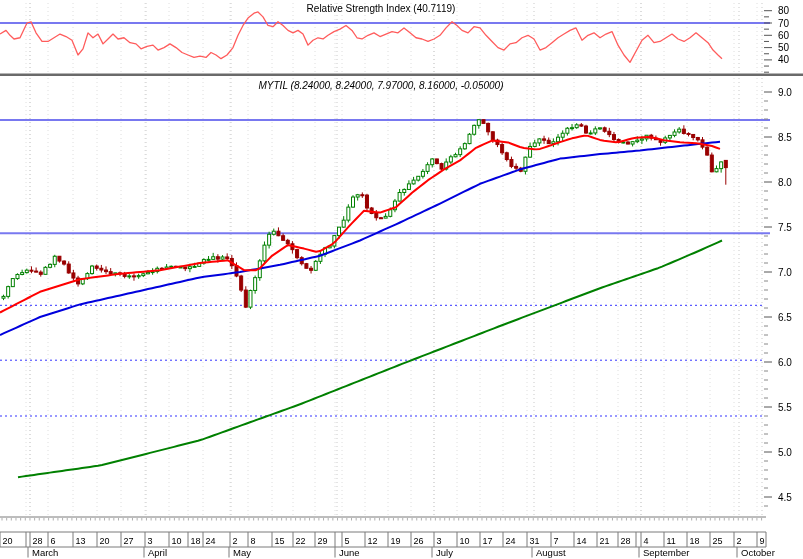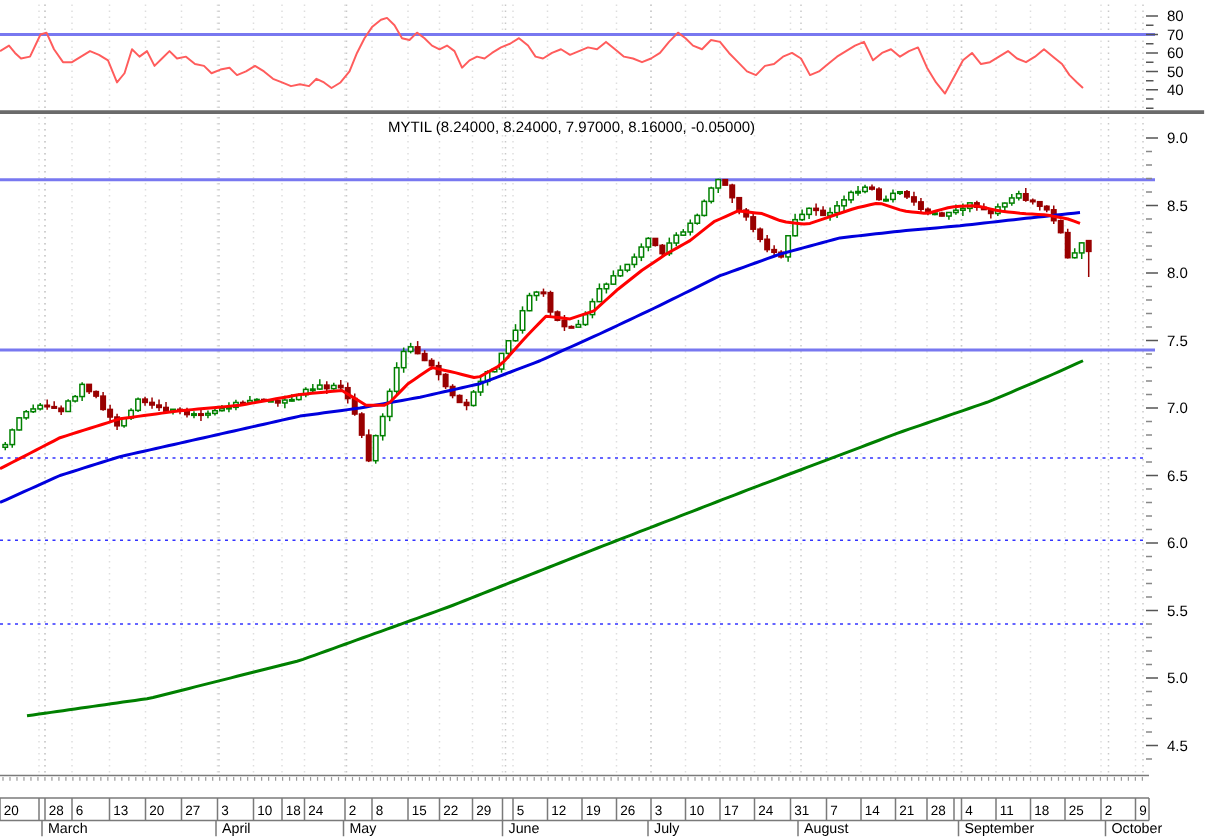--- a/index.html
+++ b/index.html
@@ -2,21 +2,21 @@
 <html><head>
 <meta charset="utf-8">
 <style>
   html,body{margin:0;padding:0;background:#ffffff;}
   .screen{position:relative;width:803px;height:559px;background:#ffffff;overflow:hidden;
           font-family:"Liberation Sans",sans-serif;}
   .screen svg{position:absolute;left:0;top:0;}
   .chart-title{position:absolute;left:0;width:762px;text-align:center;font-size:10px;color:#000;
                white-space:nowrap;pointer-events:none;}
   #rsi-title{top:3px;}
-  #price-title{top:80px;}
+  #price-title{top:80px;font-style:italic;}
   svg text{font-family:"Liberation Sans",sans-serif;fill:#000;}
 </style>
 </head>
 <body>
 
 <div class="screen">
   <svg id="cv" width="803" height="559" viewBox="0 0 803 559">
       <g>
         <line x1="26" y1="3" x2="26" y2="72" stroke="#dedede" stroke-dasharray="1,3"></line>
         <line x1="26" y1="78" x2="26" y2="516" stroke="#dedede" stroke-dasharray="1,3"></line>
@@ -774,14 +774,15 @@
         <line x1="432" y1="547" x2="432" y2="557.5" stroke="#7a7a7a"></line>
         <text x="436" y="555.5" font-size="9.5">July</text>
         <line x1="532" y1="547" x2="532" y2="557.5" stroke="#7a7a7a"></line>
         <text x="536" y="555.5" font-size="9.5">August</text>
         <line x1="639" y1="547" x2="639" y2="557.5" stroke="#7a7a7a"></line>
         <text x="643" y="555.5" font-size="9.5">September</text>
         <line x1="737" y1="547" x2="737" y2="557.5" stroke="#7a7a7a"></line>
         <text x="741" y="555.5" font-size="9.5">October</text>
       </g>
     </svg>
+  <div id="rsi-title" class="chart-title">Relative Strength Index (40.7119)</div>
   <div id="price-title" class="chart-title">MYTIL (8.24000, 8.24000, 7.97000, 8.16000, -0.05000)</div>
 </div>
 
 </body></html>

